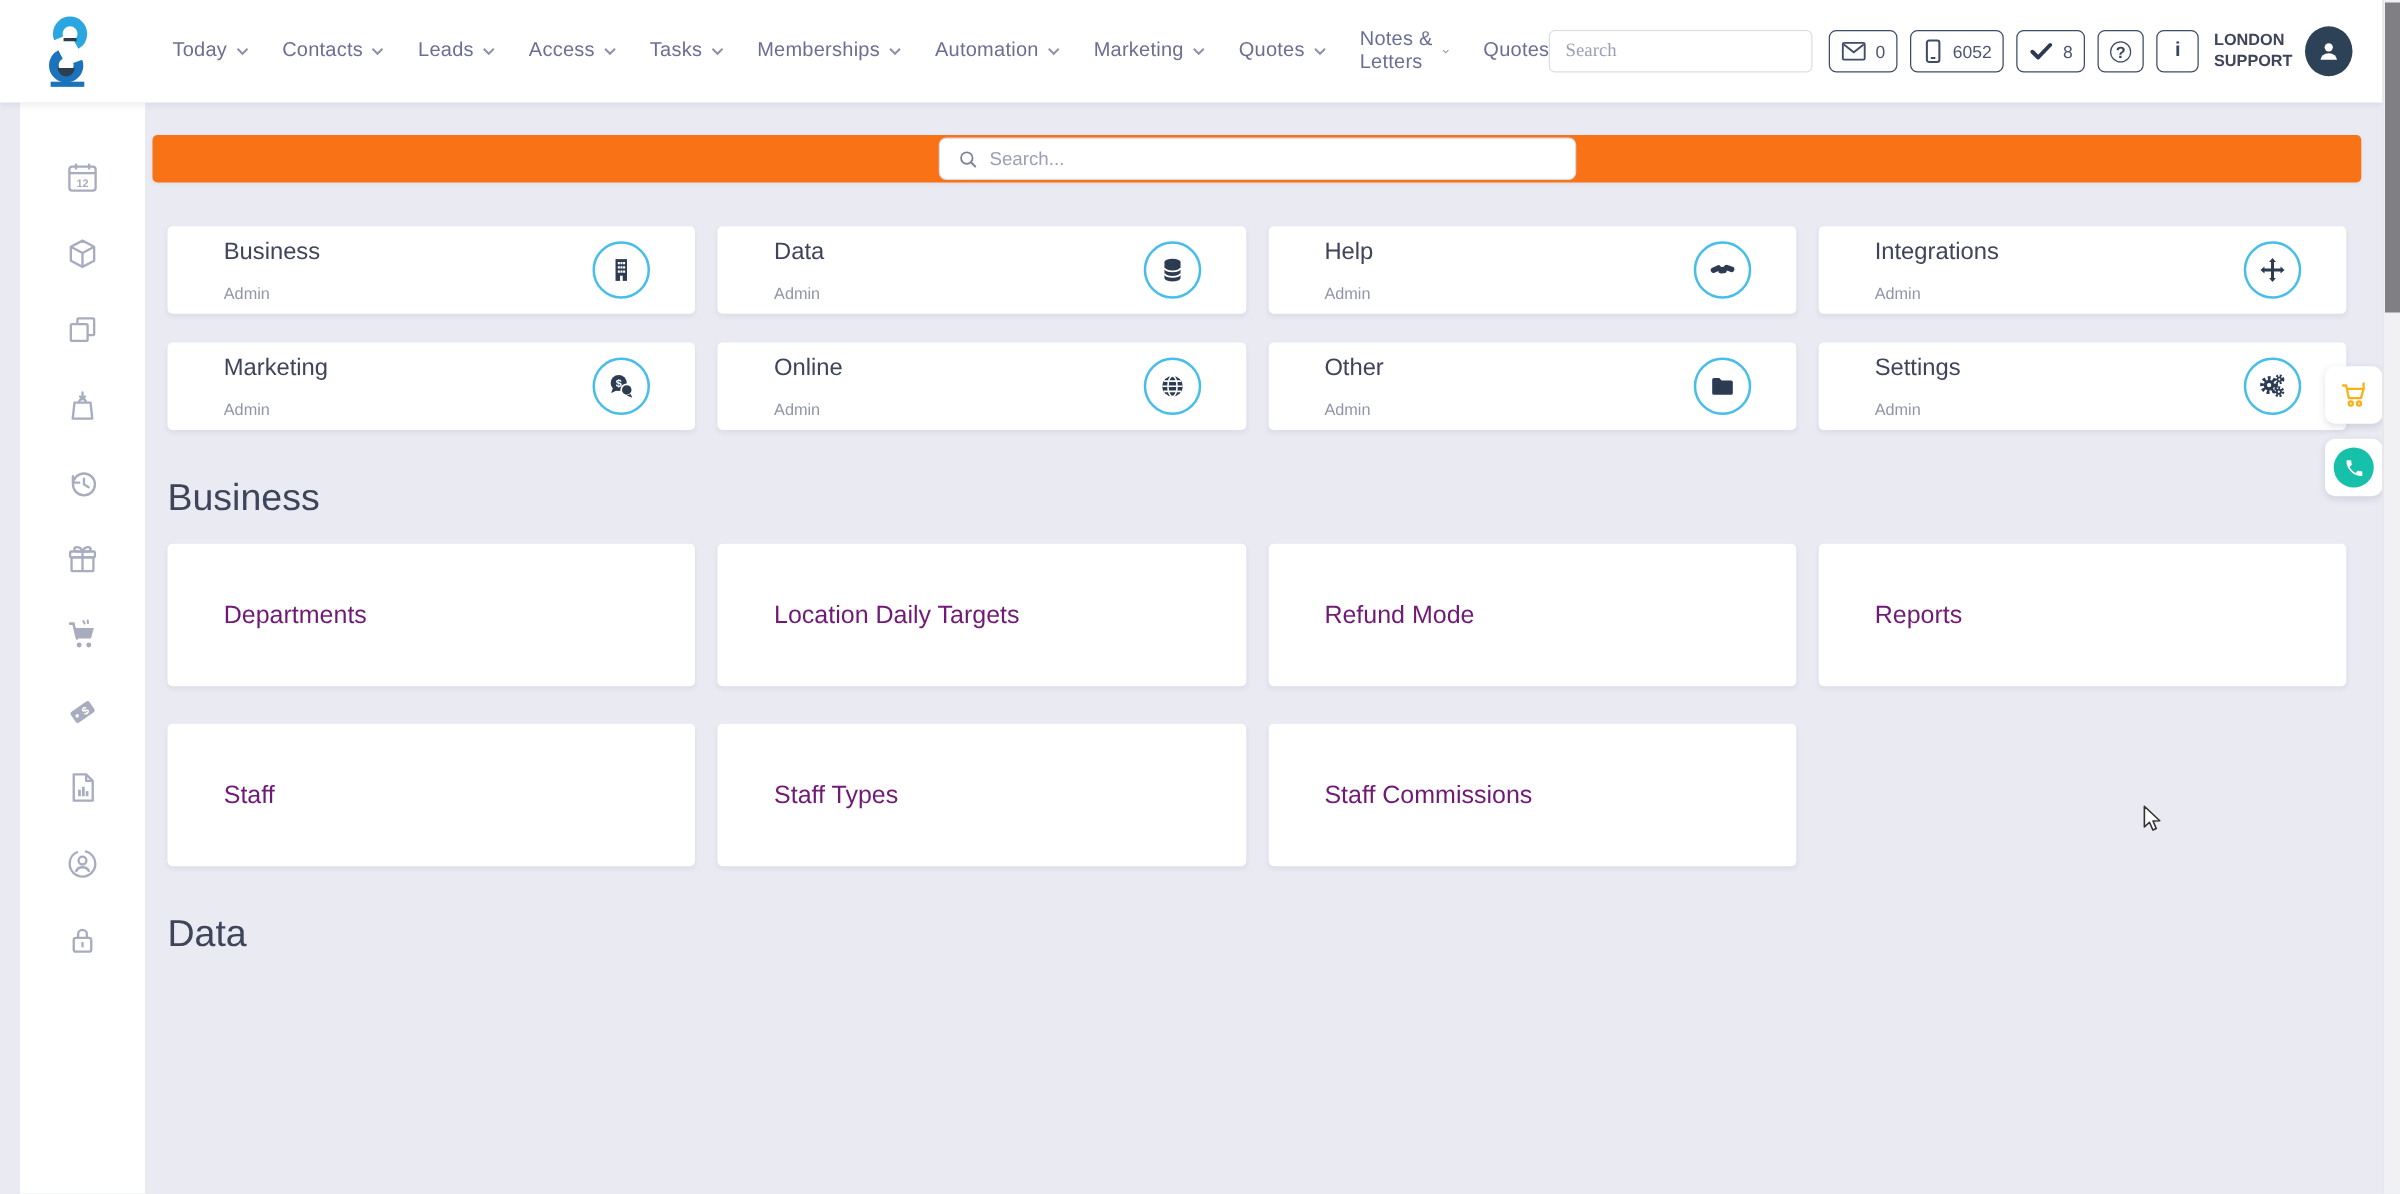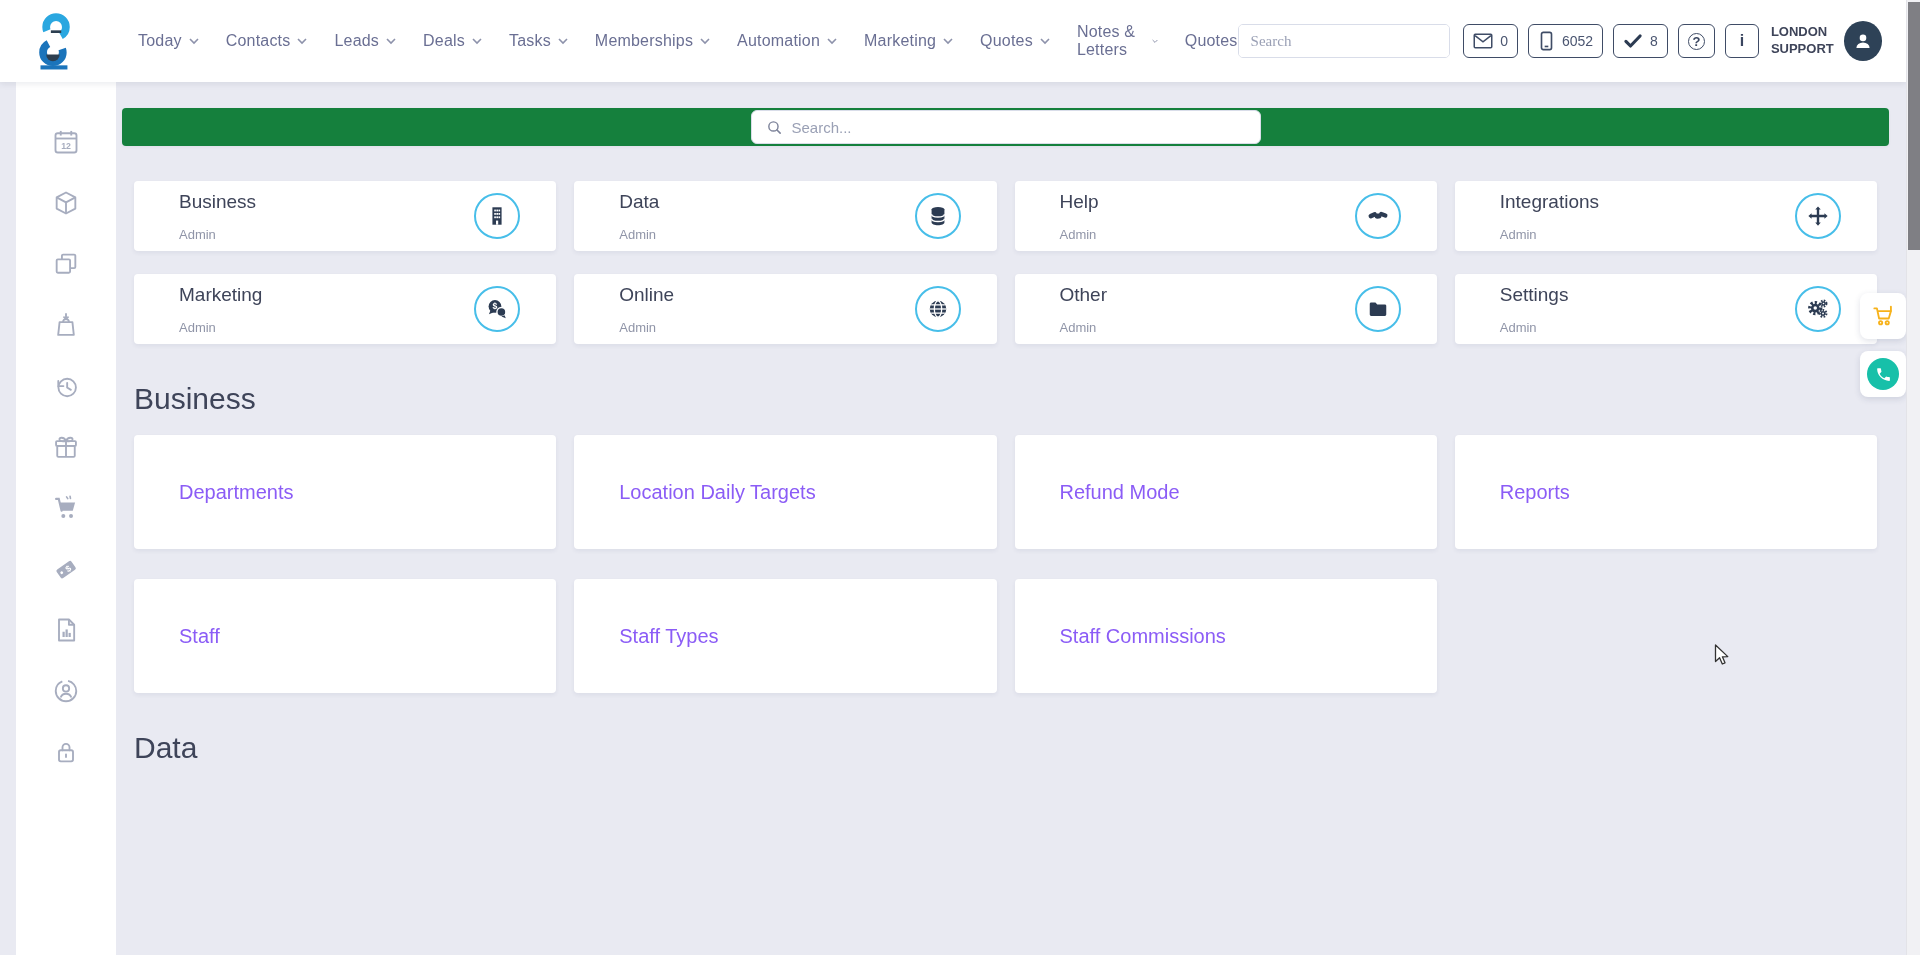--- a/index.html
+++ b/index.html
@@ -51,21 +51,21 @@
   .side-rail {
     position:absolute; left:16px; top:82px; bottom:0; width:100px; background:#fff;
     display:flex; flex-direction:column; align-items:center; padding-top:46px; gap:33px; z-index:10;
   }
   .rail-item { width:30px; height:28px; display:flex; align-items:center; justify-content:center; cursor:pointer; }
   .rail-item svg { width:28px; height:28px; }
   
   .page-content { position:absolute; left:100px; top:82px; right:14px; bottom:0; overflow:hidden; }
   .container { margin:26px 17px 0 22px; }
   .search-strip {
-    height:38px; background:#15803d; border-radius:4px;
+    height:38px; background:#f97316; border-radius:4px;
     display:flex; align-items:center; justify-content:center;
     box-shadow:0 1px 3px rgba(45,62,100,.06);
   }
   .main-search {
     width:510px; height:34px; border:1px solid #d9dde9; border-radius:6px;
     display:flex; align-items:center; gap:9px; padding:0 14px; background:#fff;
   }
   .main-search input { border:0; outline:0; flex:1; font-size:15px;
     font-family:"Liberation Sans",sans-serif; color:#3e4459; }
   .main-search input::placeholder { color:#9aa0b5; }
@@ -85,21 +85,21 @@
   .tile-icon svg { width:22px; height:22px; }
   .section-heading { font-size:30px; font-weight:500; color:#3e4459; margin:38px 12px 19px; }
   .card-grid { row-gap:30px; margin-top:0; }
   .card {
     background:#fff; border-radius:4px; cursor:pointer;
     display:flex; align-items:center; padding-left:45px;
     box-shadow:0 2px 4px rgba(45,62,100,.07);
   }
   .card-grid.business .card { height:114px; }
   .card-grid.data .card { height:148px; }
-  .card-label { font-size:20px; color:#8b5cf6; max-width:280px; line-height:1.3; }
+  .card-label { font-size:20px; color:#701a75; max-width:280px; line-height:1.3; }
   
   .float-btn {
     position:absolute; right:14px; width:46px; height:46px; background:#fff;
     border-radius:8px; box-shadow:0 2px 6px rgba(45,62,100,.15);
     display:flex; align-items:center; justify-content:center; cursor:pointer; z-index:30;
   }
   .float-cart { top:293px; }
   .float-phone { top:351px; }
   .phone-circle { width:32px; height:32px; border-radius:50%; background:#17c0a9;
     display:flex; align-items:center; justify-content:center; }
@@ -135,21 +135,21 @@
           <path d="M1 1l4 4 4-4" fill="none" stroke="#8d92ab" stroke-width="1.6"></path>
         </svg>
     </div>
     <div class="nav-item">
       <span>Leads</span>
       <svg class="caret" viewBox="0 0 10 7">
           <path d="M1 1l4 4 4-4" fill="none" stroke="#8d92ab" stroke-width="1.6"></path>
         </svg>
     </div>
     <div class="nav-item">
-      <span>Deals</span>
+      <span>Access</span>
       <svg class="caret" viewBox="0 0 10 7">
           <path d="M1 1l4 4 4-4" fill="none" stroke="#8d92ab" stroke-width="1.6"></path>
         </svg>
     </div>
     <div class="nav-item">
       <span>Tasks</span>
       <svg class="caret" viewBox="0 0 10 7">
           <path d="M1 1l4 4 4-4" fill="none" stroke="#8d92ab" stroke-width="1.6"></path>
         </svg>
     </div>

